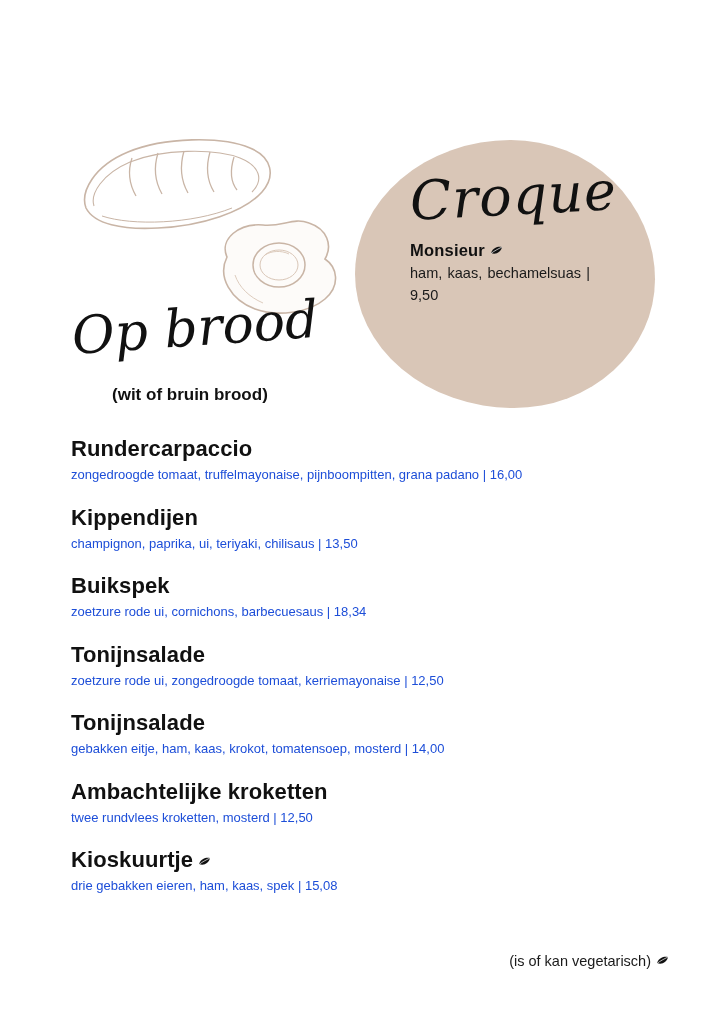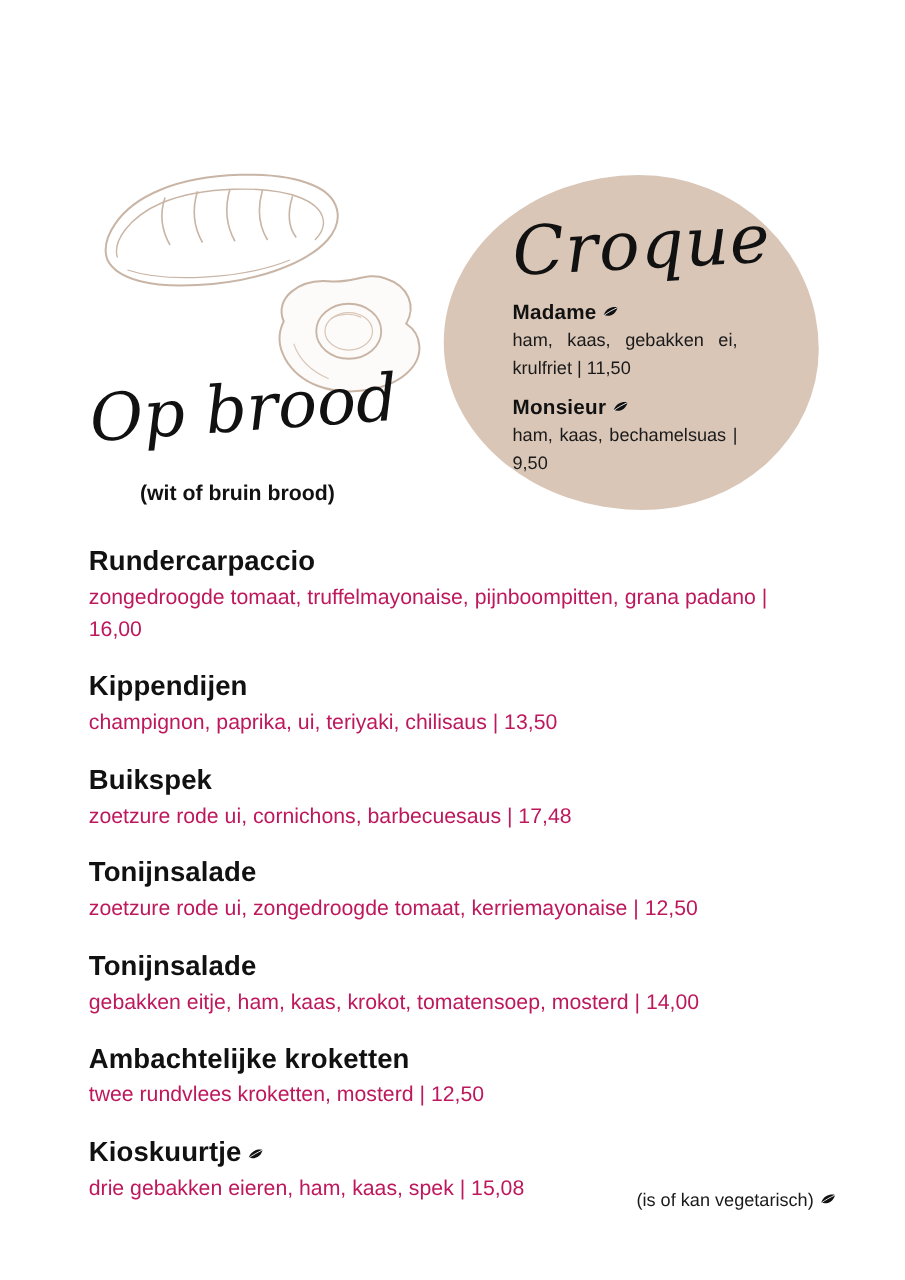--- a/index.html
+++ b/index.html
@@ -122,23 +122,23 @@
     margin-bottom: 20px;
   }
   .menu-item-name {
     font-size: 22px;
     font-weight: bold;
     color: #111111;
     margin-bottom: 3px;
     letter-spacing: 0.1px;
   }
   .menu-item-desc {
-    font-size: 17px;
+    font-size: 13px;
     line-height: 1.5;
-    color: #be185d;
+    color: #1d4ed8;
   }
 
   
   .leaf {
     display: inline-block;
     width: 13px;
     height: 9px;
     margin-left: 5px;
     vertical-align: 1px;
     position: relative;
@@ -180,29 +180,20 @@
       <path d="M60 40 C66 36 76 35 84 39" stroke="#d9c6b7" stroke-width="0.9" fill="none"></path>
       <path d="M30 60 C34 72 44 82 58 88" stroke="#d9c6b7" stroke-width="0.9" fill="none"></path>
     </svg>
   </div>
 
   <div class="croque-blob"></div>
 
   <div class="croque-content">
     <div class="croque-title">Croque</div>
 
-    <div class="croque-item">
-      <div>
-        <span class="croque-item-name">Madame</span><span class="leaf"><svg width="13" height="9" viewBox="0 0 13 9">
-              <path d="M1 7 C3 1 9 0 12 1 C11 6 6 9 1 7 Z" fill="#111111"></path>
-              <path d="M1 7.5 C4 5 8 3 12 1" stroke="#ffffff" stroke-width="0.7" fill="none"></path>
-            </svg></span>
-      </div>
-      <div class="croque-item-desc">ham, kaas, gebakken ei, krulfriet  |  11,50</div>
-    </div>
 
     <div class="croque-item">
       <div>
         <span class="croque-item-name">Monsieur</span><span class="leaf"><svg width="13" height="9" viewBox="0 0 13 9">
               <path d="M1 7 C3 1 9 0 12 1 C11 6 6 9 1 7 Z" fill="#111111"></path>
               <path d="M1 7.5 C4 5 8 3 12 1" stroke="#ffffff" stroke-width="0.7" fill="none"></path>
             </svg></span>
       </div>
       <div class="croque-item-desc">ham, kaas, bechamelsuas  |  9,50</div>
     </div>
@@ -218,21 +209,21 @@
       <div class="menu-item-desc">zongedroogde tomaat, truffelmayonaise, pijnboompitten, grana padano  |  16,00</div>
     </div>
 
     <div class="menu-item">
       <div class="menu-item-name">Kippendijen</div>
       <div class="menu-item-desc">champignon, paprika, ui, teriyaki, chilisaus | 13,50</div>
     </div>
 
     <div class="menu-item">
       <div class="menu-item-name">Buikspek</div>
-      <div class="menu-item-desc">zoetzure rode ui, cornichons, barbecuesaus | 17,48</div>
+      <div class="menu-item-desc">zoetzure rode ui, cornichons, barbecuesaus | 18,34</div>
     </div>
 
     <div class="menu-item">
       <div class="menu-item-name">Tonijnsalade</div>
       <div class="menu-item-desc">zoetzure rode ui, zongedroogde tomaat, kerriemayonaise | 12,50</div>
     </div>
 
     <div class="menu-item">
       <div class="menu-item-name">Tonijnsalade</div>
       <div class="menu-item-desc">gebakken eitje, ham, kaas, krokot, tomatensoep, mosterd | 14,00</div>

